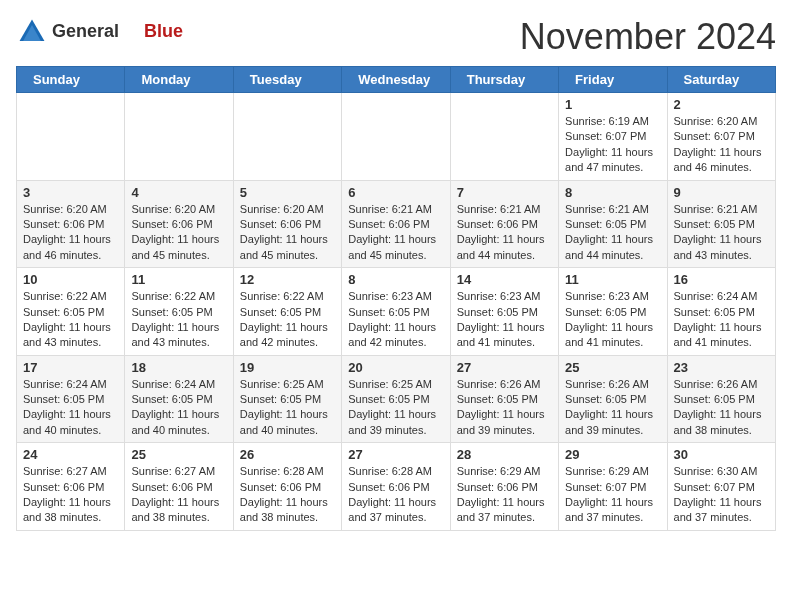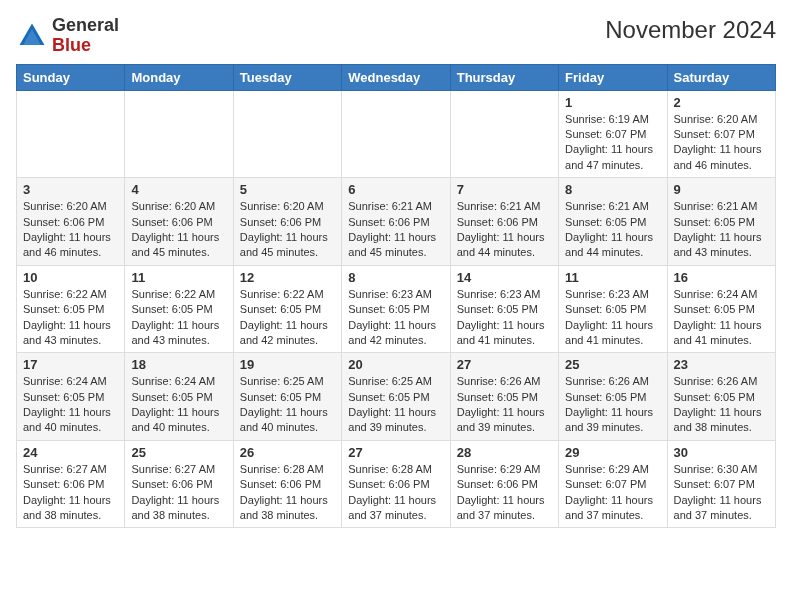--- a/index.html
+++ b/index.html
@@ -16,60 +16,61 @@
       align-items: flex-start;
       margin-bottom: 8px;
     }
     .logo {
       display: flex;
       align-items: center;
       gap: 4px;
     }
     .logo-text {
       display: flex;
-      flex-direction: column;
+      flex-direction: row;
       line-height: 1.1;
+      gap: 25px;
     }
     .logo-general {
       font-size: 18px;
       font-weight: bold;
       color: #333;
     }
     .logo-blue {
       font-size: 18px;
       font-weight: bold;
       color: #b91c1c;
     }
     .logo-icon {
       width: 32px;
       height: 32px;
     }
     .title-block {
       text-align: right;
     }
     .month-year {
-      font-size: 24px;
+      font-size: 36px;
       font-weight: normal;
       color: #333;
     }
     .location {
       font-size: 16px;
       color: #555;
     }
     .calendar {
       width: 100%;
       border-collapse: collapse;
       border: 1px solid #ccc;
     }
     .calendar th {
       background: #3a7abf;
       color: #fff;
       font-size: 13px;
       font-weight: bold;
-      padding: 5px 6px;
+      padding: 5px 16px;
       text-align: left;
       border: 1px solid #2d6aaa;
     }
     .calendar td {
       vertical-align: top;
       padding: 4px 6px;
       border: 1px solid #ddd;
       font-size: 11px;
       color: #333;
       width: 14.28%;

